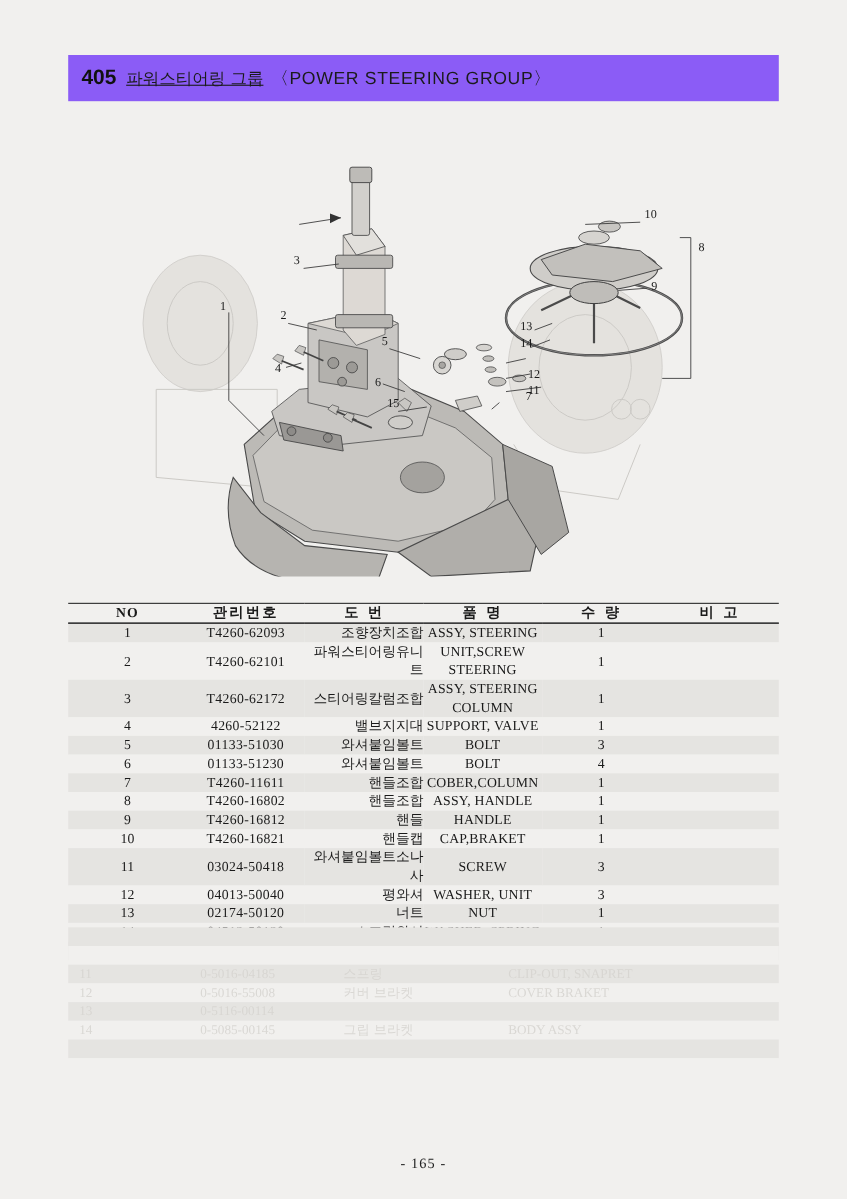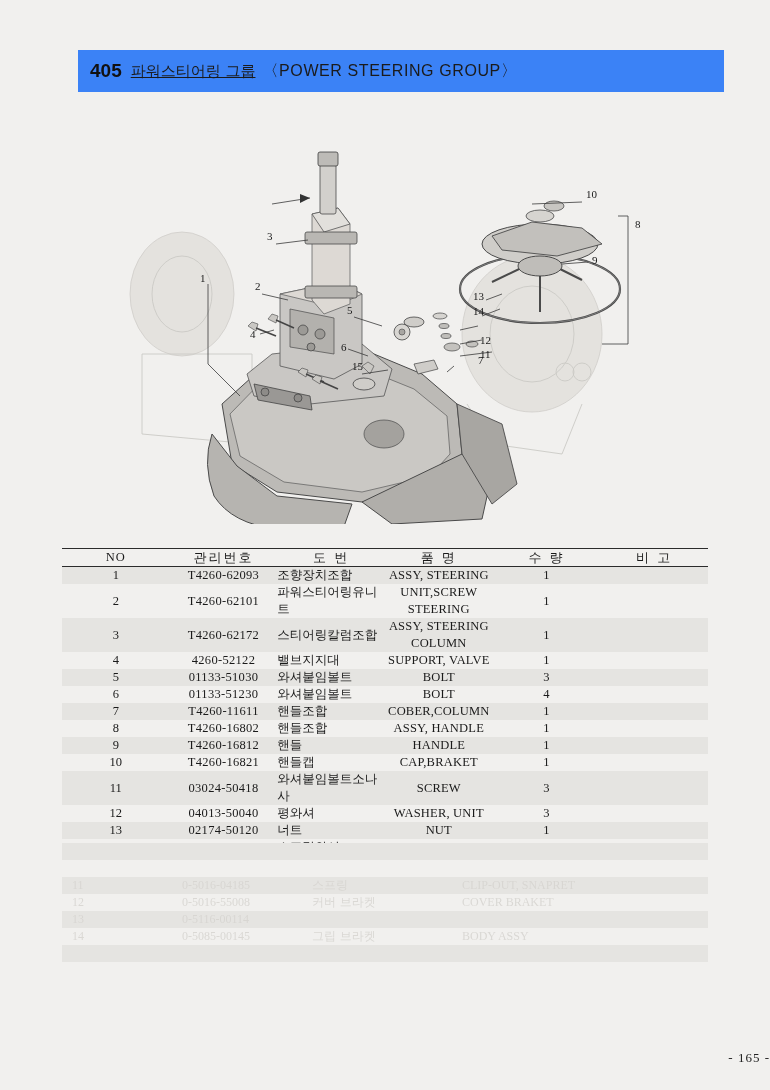--- a/index.html
+++ b/index.html
@@ -19,25 +19,25 @@
     position: absolute;
     left: 0; top: 0;
     width: 770px;
     height: 1090px;
     background: #f1f0ee;
   }
 
   
   .header-bar {
     position: absolute;
-    left: 78px;
+    left: 62px;
     top: 50px;
     width: 646px;
     height: 42px;
-    background: #3b82f6;
+    background: #8b5cf6;
     display: flex;
     align-items: center;
   }
   .header-num {
     font-family: "Liberation Sans", sans-serif;
     font-weight: bold;
     font-size: 19px;
     color: #111;
     margin-left: 12px;
     letter-spacing: 0px;
@@ -82,36 +82,36 @@
   table.parts th, table.parts td {
     padding: 0;
     font-size: 12.5px;
     line-height: 17px;
     height: 17px;
     vertical-align: middle;
   }
   thead th {
     font-family: "Liberation Serif", serif;
     font-size: 14px;
-    font-weight: normal;
+    font-weight: bold;
     height: 26px;
     border-top: 1.6px solid #2b2b2b;
     border-bottom: 1.6px solid #2b2b2b;
     letter-spacing: 1px;
   }
   thead th.ko {
     font-family: "DejaVu Sans", sans-serif;
     font-size: 13px;
     letter-spacing: 2px;
   }
   tbody tr:nth-child(odd) { background: #e5e4e1; }
   tbody tr:nth-child(even) { background: #f1f0ee; }
   td.c-no { text-align: center; width: 38px; }
   td.c-code { text-align: center; width: 104px; letter-spacing: 0.3px;}
-  td.c-ko { text-align: left; width: 150px; font-family: Liberation Serif, serif; font-size: 12px;}
+  td.c-ko { text-align: right; width: 150px; font-family: Liberation Serif, serif; font-size: 12px;}
   td.c-en { text-align: center; width: 205px; padding-left: 6px; letter-spacing: 0.2px;}
   td.c-qty { text-align: center; width: 82px; }
   td.c-rem { text-align: center; width: 67px; }
 
   .ghost-rows {
     position: absolute;
     left: 62px;
     top: 843px;
     width: 646px;
   }
@@ -137,21 +137,21 @@
   .g-code { left: 120px; }
   .g-ko { left: 250px; font-family: "DejaVu Sans", sans-serif; }
   .g-en { left: 400px; }
   .g-qty { left: 570px; }
 
   .pagenum {
     position: absolute;
     left: 0;
     top: 1050px;
     width: 770px;
-    text-align: right;
+    text-align: center;
     font-size: 13px;
     font-family: "Liberation Serif", serif;
     color: #222;
     letter-spacing: 1px;
   }
 </style>
 </head>
 <body>
 
 <div class="page">

